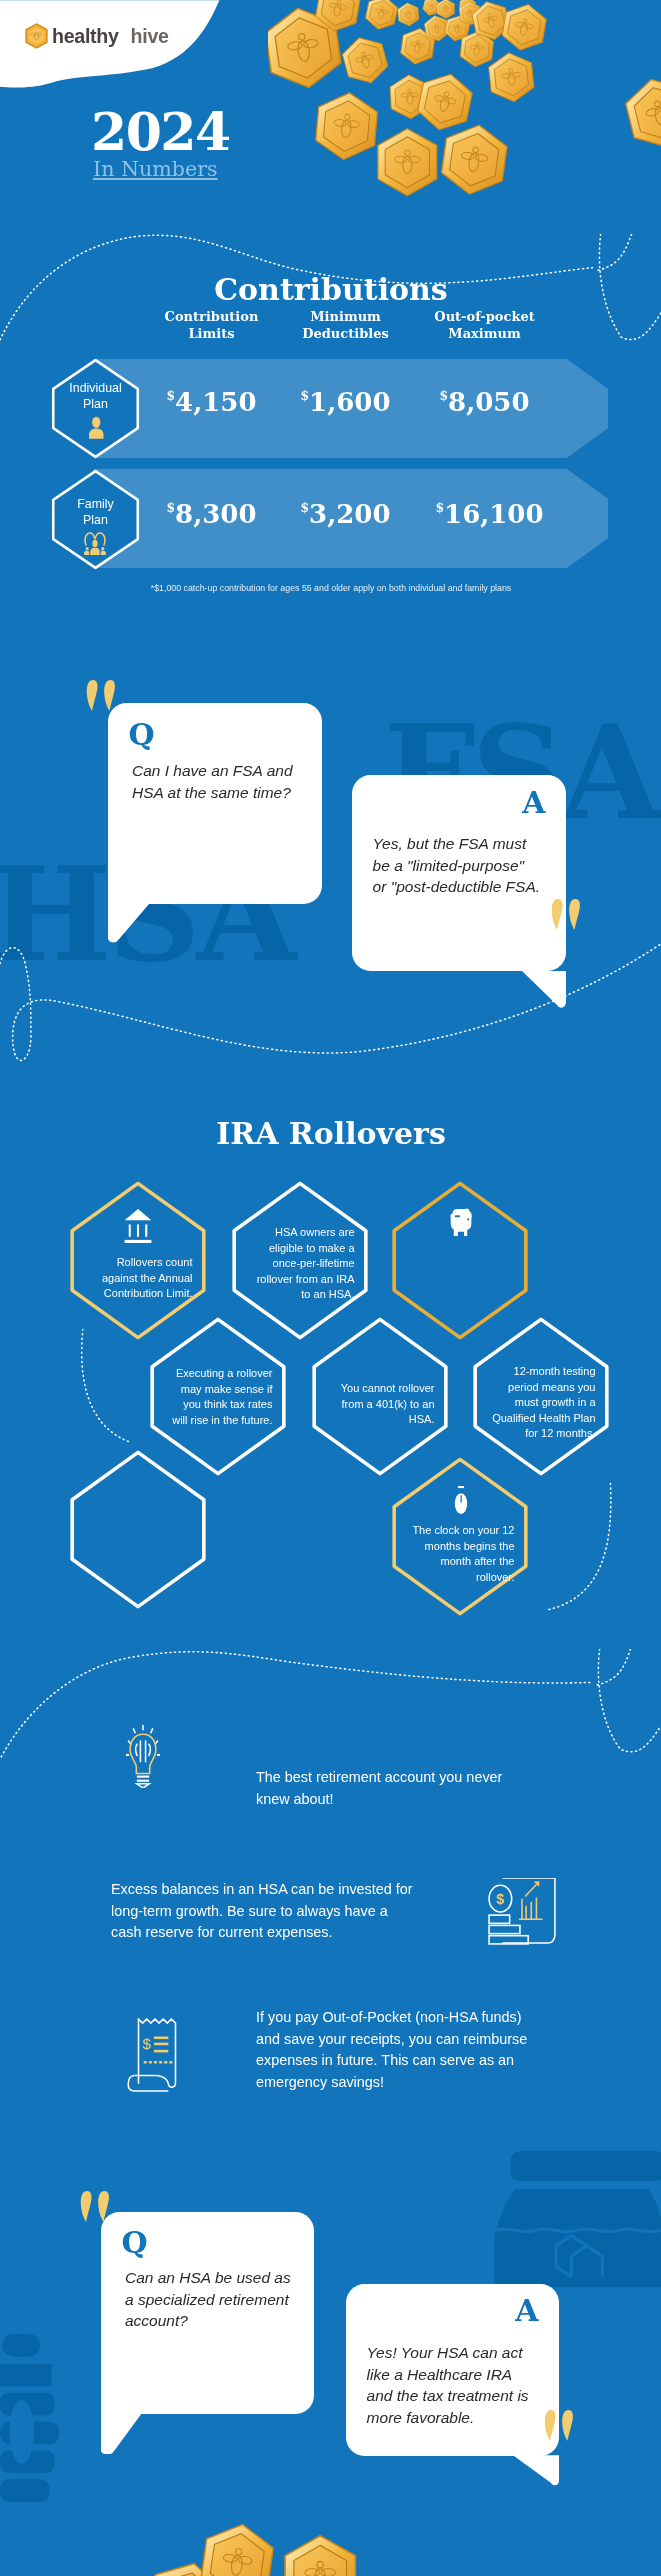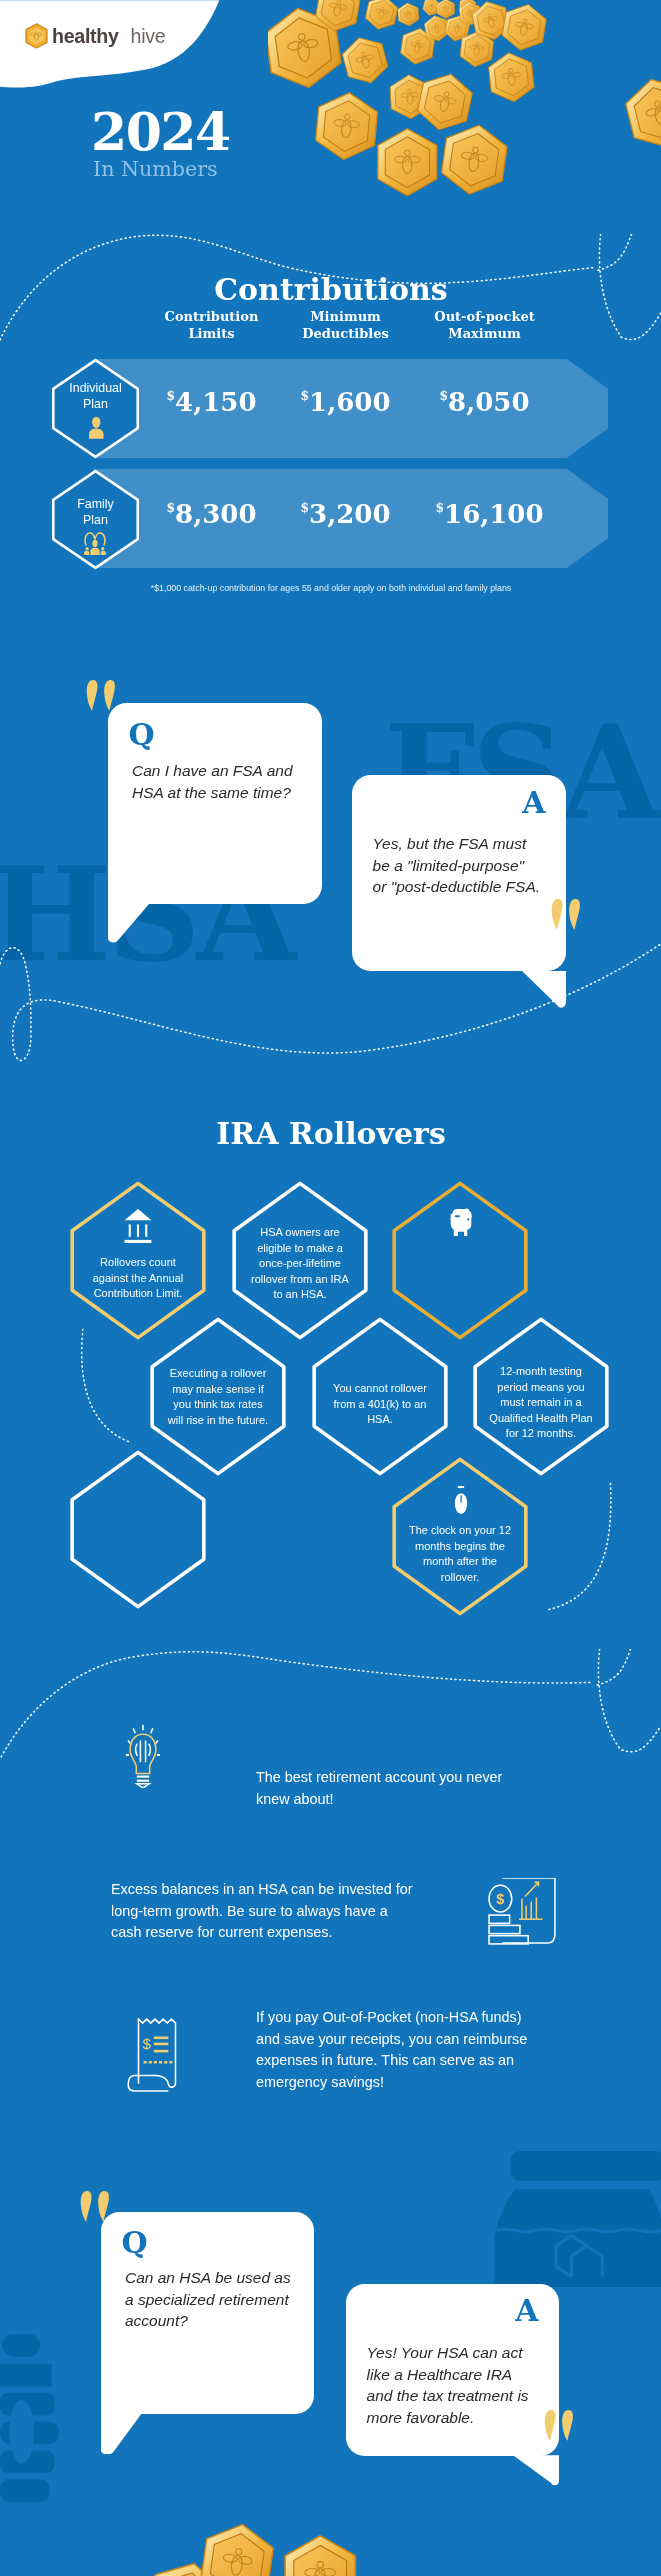--- a/index.html
+++ b/index.html
@@ -8,24 +8,24 @@
     .page {
       position: relative; width: 662px; height: 2703px; overflow: hidden;
       background: #1275bb; border-radius: 0 0 5.2px 5.2px;
     }
     .serif { font-family: "DejaVu Serif", "Liberation Serif", serif; }
 
     
     .wave { position: absolute; left: 0; top: 0; }
     .logo { position: absolute; left: 25px; top: 23px; display: flex; align-items: center; gap: 4.1px; }
     .logo-text { font-size: 19.6px; font-weight: 700; color: #4a4140; letter-spacing: -0.3px; }
-    .logo-text .hive { color: #6f6563; font-weight: 400; padding-left: 12px; }
+    .logo-text .hive { color: #6f6563; font-weight: 700; padding-left: 12px; }
 
     .year { position: absolute; left: 91px; top: 106px; font-size: 52px; font-weight: 700; line-height: 1; color: #fff; letter-spacing: -1.5px; }
-    .year-sub { position: absolute; left: 93px; top: 157px; font-size: 20.6px; color: #8ec1e6; }
+    .year-sub { position: absolute; left: 93px; top: 157px; font-size: 20.6px; color: #8ec1e6; text-decoration: underline; }
 
     .coin-layer { position: absolute; }
 
     .section-title { position: absolute; left: 0; width: 662px; text-align: center; font-size: 30px; font-weight: 700; color: #fff; margin-top: 24px; }
 
     
     .col-head { position: absolute; top: 309px; width: 103px; text-align: center; font-size: 13px; line-height: 16.5px; color: #fff; font-weight: 700; }
     .band { position: absolute; left: 93px; width: 515px; height: 99px; background: #418fc9;
             clip-path: polygon(0 0, 92% 0, 100% 30%, 100% 70%, 92% 100%, 0 100%); }
     .plan-hex { position: absolute; left: 50px; width: 91px; height: 101px; }
@@ -36,21 +36,21 @@
 
     
     .bg-letters { position: absolute; font-size: 129px; font-weight: 900; color: #0665a6; line-height: 1; letter-spacing: -4.1px; }
     .bubble { position: absolute; background: #fff; border-radius: 18.5px; color: #2a2a2a; }
     .bubble .q, .bubble .a { font-size: 30px; font-weight: 700; color: #1275bb; position: absolute; }
     .bubble .txt { position: absolute; font-size: 15.5px; line-height: 21.6px; color: #2a2a2a; font-style: italic; }
     .quote-mark { position: absolute; }
 
     
     .hex { position: absolute; width: 144px; height: 161px; }
-    .hex-text { position: absolute; left: 0; width: 100%; text-align: center; font-size: 11px; line-height: 15.5px; color: #fff; padding: 0 17.5px; }
+    .hex-text { position: absolute; left: 0; width: 100%; text-align: right; font-size: 11px; line-height: 15.5px; color: #fff; padding: 0 17.5px; }
     .hex-icon { position: absolute; left: 50%; transform: translateX(-50%); }
 
     
     .tip { position: absolute; font-size: 14.4px; line-height: 21.6px; color: #fff; }
   </style>
 </head>
 <body>
 
 <div class="page">
 
@@ -275,21 +275,21 @@
       <div>from a 401(k) to an</div>
       <div>HSA.</div>
   </div>
 
   <svg class="hex" style="left:469px;top:1316px" viewBox="0 0 280 312">
     <polygon points="140,6 268,98 268,214 140,306 12,214 12,98" fill="#1275bb" stroke="#fff" stroke-width="7" stroke-linejoin="round"></polygon>
   </svg>
   <div class="hex-text" style="left:469px;width:144px;top:1364px">
     <div>12-month testing</div>
       <div>period means you</div>
-      <div>must remain in a</div>
+      <div>must growth in a</div>
       <div>Qualified Health Plan</div>
       <div>for 12 months.</div>
   </div>
 
   <svg class="hex" style="left:66px;top:1449px" viewBox="0 0 280 312">
     <polygon points="140,6 268,98 268,214 140,306 12,214 12,98" fill="#1275bb" stroke="#fff" stroke-width="7" stroke-linejoin="round"></polygon>
   </svg>
 
   <svg class="hex" style="left:388px;top:1456px" viewBox="0 0 280 312">
     <polygon points="140,6 268,98 268,214 140,306 12,214 12,98" fill="#1275bb" stroke="#f3cc6f" stroke-width="7" stroke-linejoin="round"></polygon>

